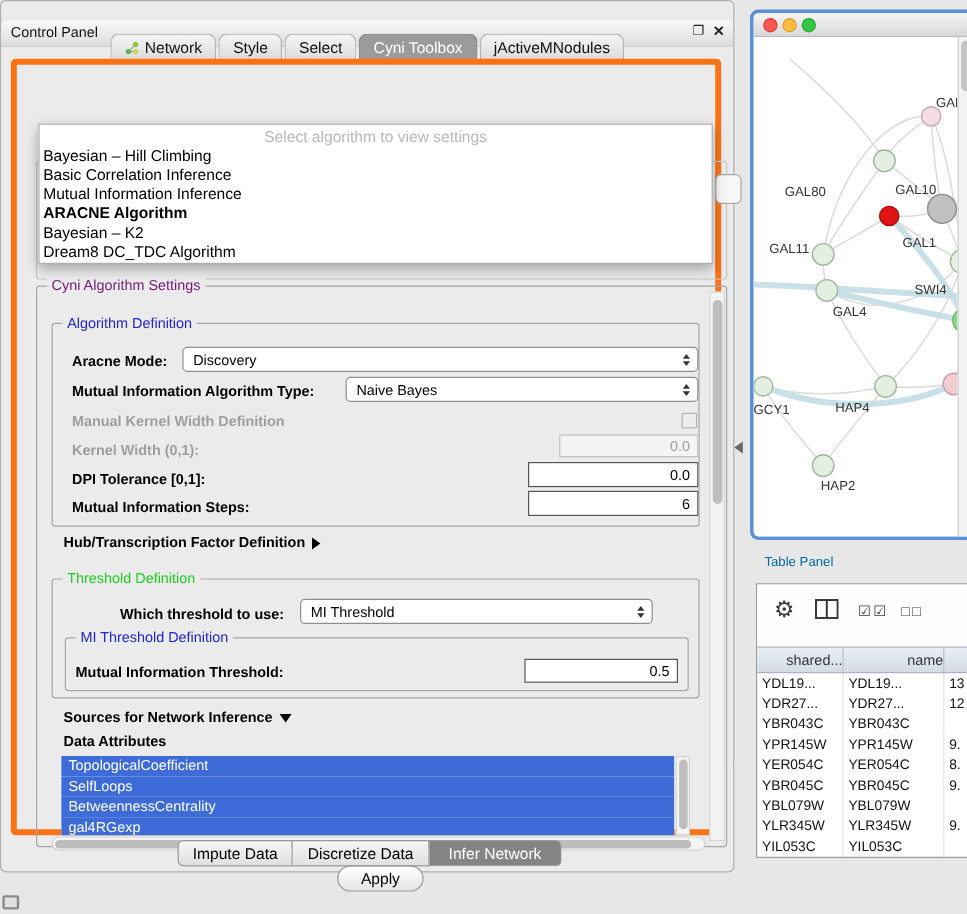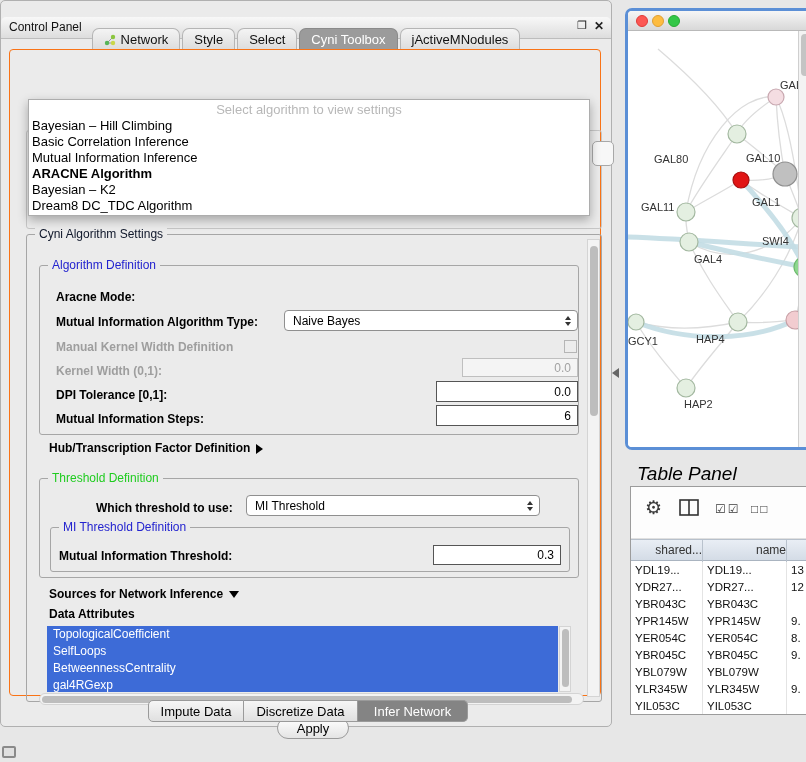--- a/index.html
+++ b/index.html
@@ -18,36 +18,36 @@
   #btn-close{right:5px;font-size:12px;font-weight:bold;}
 
   
   #tabbar{position:absolute;left:0;top:26px;width:100%;height:23px;display:flex;justify-content:center;align-items:flex-end;}
   .tab{height:21px;line-height:21px;padding:0 11px;margin:0 1px;font-size:13px;color:#111;
        background:linear-gradient(#f4f4f4,#dcdcdc);border:1px solid #b5b5b5;border-bottom:none;
        border-radius:7px 7px 0 0;display:flex;align-items:center;gap:5px;}
   .tab.active{background:#9b9b9b;color:#fff;border-color:#8a8a8a;}
 
   
-  #pane{position:absolute;left:8px;top:48px;width:592px;height:647px;border:1px solid #f97316;
+  #pane{position:absolute;left:8px;top:48px;width:592px;height:647px;border:5px solid #f97316;
         border-radius:4px;background:#ebebeb;box-sizing:border-box;}
   #outer-box{position:absolute;left:16px;top:80px;width:576px;height:99px;border:1px solid #c6c6c6;border-radius:3px;box-sizing:border-box;}
   #help-btn{position:absolute;left:582px;top:91px;width:22px;height:25px;background:#f7f7f7;
         border:1px solid #a8a8a8;border-radius:5px;box-sizing:border-box;z-index:4;}
 
   
   #popup{position:absolute;left:18px;top:49px;width:562px;background:#fff;border:1px solid #adadad;
          box-shadow:0 4px 10px rgba(0,0,0,0.30);z-index:50;padding:1px 0;box-sizing:border-box;}
   .popup-placeholder{height:17px;line-height:17px;text-align:center;color:#b8b8b8;font-size:13px;}
   .popup-option{height:16px;line-height:16px;font-size:13px;color:#000;padding-left:3px;white-space:nowrap;}
   .popup-option.sel{font-weight:bold;}
 
   
   .group{position:absolute;border:1px solid #a6a6a6;border-radius:3px;box-sizing:border-box;}
-  .legend{position:absolute;top:-8px;left:8px;background:#ebebeb;padding:0 4px;font-size:12px;color:#0f172a;white-space:nowrap;}
+  .legend{position:absolute;top:-8px;left:8px;background:#ebebeb;padding:0 4px;font-size:12px;color:#701a75;white-space:nowrap;}
   .legend.blue{color:#2323cf;}
   .legend.green{color:#1fcc1f;}
 
   .lbl{position:absolute;font-size:12px;font-weight:bold;color:#000;white-space:nowrap;}
   .lbl.dis{color:#9e9e9e;}
   .plain{font-weight:normal;}
 
   .combo{position:absolute;background:#fff;border:1px solid #8f8f8f;border-radius:4px;font-size:12px;
          display:flex;align-items:center;padding-left:8px;box-sizing:border-box;}
   .combo .arrows{position:absolute;right:6px;top:50%;transform:translateY(-50%);display:flex;flex-direction:column;align-items:center;}
@@ -97,21 +97,21 @@
   #light-zoom{left:40px;background:#33c748;border:1px solid #27aa35;}
   #net-content{position:absolute;left:0;top:20px;width:194px;height:416px;background:#fff;}
   #net-svg{position:absolute;left:0;top:0;}
   .e-thin{fill:none;stroke:#dcdcdc;stroke-width:1.3;}
   .e-thick{fill:none;stroke:#c3dde4;stroke-width:5;opacity:0.9;}
   .n-label{font-family:"Liberation Sans",sans-serif;font-size:11px;fill:#333;}
   #net-sb{position:absolute;left:170px;top:0;width:13px;height:416px;background:#f3f3f3;border-left:1px solid #cfcfcf;box-sizing:border-box;}
   #net-sb-thumb{position:absolute;left:2px;top:3px;width:8px;height:42px;background:#c4c4c4;border-radius:4px;}
 
   
-  #table-title{position:absolute;left:637px;top:463px;font-size:19px;color:#000000;font-style:italic;}
+  #table-title{position:absolute;left:637px;top:463px;font-size:11px;color:#0369a1;}
   #tablewin{position:absolute;left:630px;top:486px;width:200px;height:229px;background:#fff;
             border:1px solid #9c9c9c;box-sizing:border-box;overflow:hidden;}
   #t-toolbar{position:absolute;left:0;top:0;width:100%;height:52px;background:#fdfdfd;border-bottom:1px solid #e0e0e0;box-sizing:border-box;}
   .t-icon{position:absolute;color:#3a3a3a;}
   #icon-gear{left:14px;top:9px;font-size:19px;}
   #icon-cols{left:48px;top:12px;}
   #icon-checked{left:84px;top:15px;font-size:12px;letter-spacing:2px;}
   #icon-unchecked{left:120px;top:15px;font-size:12px;letter-spacing:2px;}
   #t-header{position:absolute;left:0;top:52px;width:240px;height:22px;display:flex;
             background:linear-gradient(#e9eef5,#d4dce6);border-top:1px solid #b7c0cb;border-bottom:1px solid #aab4c0;box-sizing:border-box;}
@@ -185,20 +185,27 @@
         <span class="legend">Cyni Algorithm Settings</span>
 
         <div class="sb-v" style="left:560px;top:4px;width:13px;height:458px;">
           <div class="sb-thumb" style="left:2px;top:6px;width:8px;height:170px;"></div>
         </div>
 
         <div class="group" style="left:12px;top:30px;width:540px;height:170px;">
           <span class="legend blue">Algorithm Definition</span>
 
           <span class="lbl" style="left:16px;top:24px;">Aracne Mode:</span>
+          <div class="combo" style="left:108px;top:19px;width:430px;height:21px;">
+            <span>Discovery</span>
+            <span class="arrows">
+                <span class="tri-u"></span>
+                <span class="tri-d"></span>
+              </span>
+          </div>
 
           <span class="lbl" style="left:16px;top:49px;">Mutual Information Algorithm Type:</span>
           <div class="combo" style="left:244px;top:44px;width:294px;height:21px;">
             <span>Naive Bayes</span>
             <span class="arrows">
                 <span class="tri-u"></span>
                 <span class="tri-d"></span>
               </span>
           </div>
 
@@ -227,21 +234,21 @@
             <span>MI Threshold</span>
             <span class="arrows">
                 <span class="tri-u"></span>
                 <span class="tri-d"></span>
               </span>
           </div>
 
           <div class="group" style="left:10px;top:48px;width:520px;height:45px;">
             <span class="legend blue">MI Threshold Definition</span>
             <span class="lbl" style="left:8px;top:21px;">Mutual Information Threshold:</span>
-            <div class="field" style="left:382px;top:17px;width:128px;height:20px;">0.3</div>
+            <div class="field" style="left:382px;top:17px;width:128px;height:20px;">0.5</div>
           </div>
         </div>
 
         <div class="lbl plain" style="left:22px;top:352px;font-weight:bold;">
           <span>Sources for Network Inference</span><span class="tri-down-b"></span>
         </div>
         <span class="lbl" style="left:22px;top:372px;">Data Attributes</span>
 
         <div id="attr-list">
             <div class="attr-row">TopologicalCoefficient</div>

